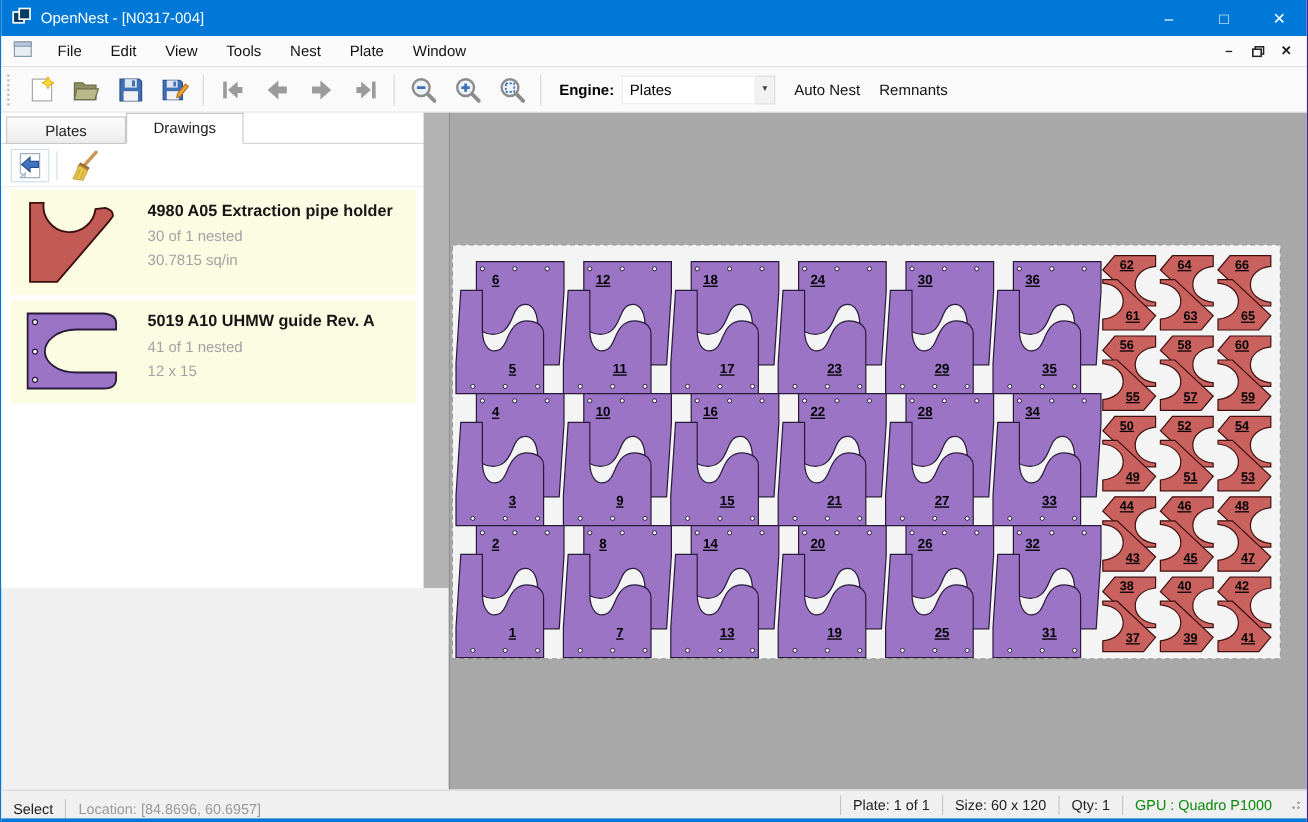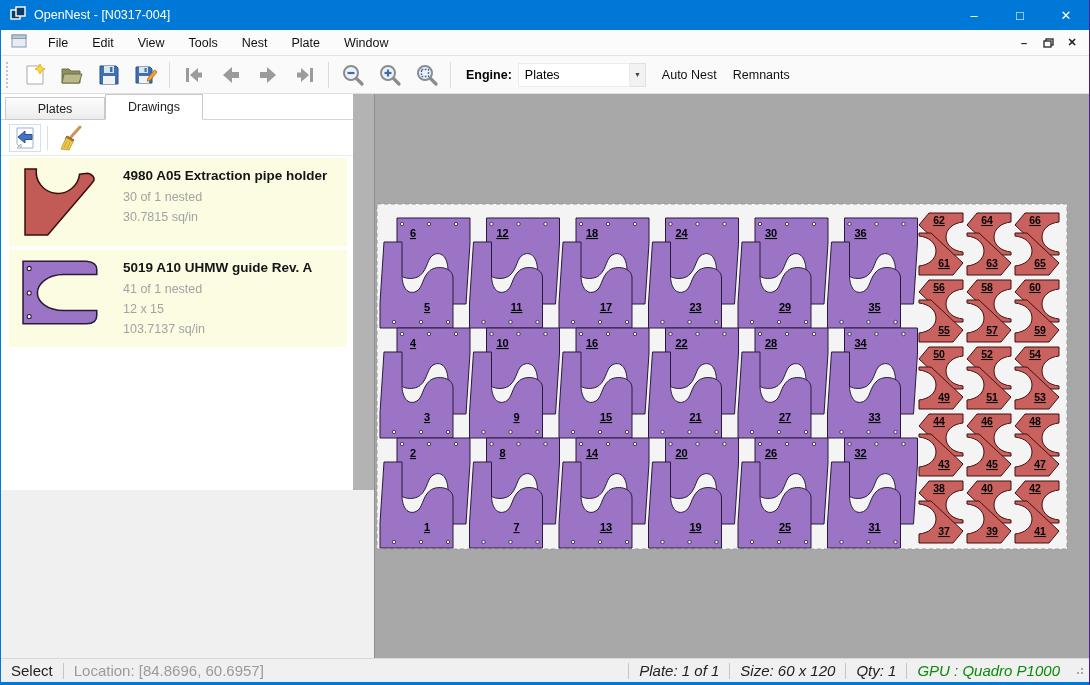--- a/index.html
+++ b/index.html
@@ -49,24 +49,24 @@
   .side-tool-btn.bordered{border:1px solid #cfe0f0;background:#fdfdfd;}
   .side-sep{width:1px;height:24px;background:#dedede;margin:0 6px;}
   
   .drawing-item{margin:2px 6px 4px 8px;background:#fcfce3;display:flex;padding:8px 6px 8px 12px;}
   .thumb{width:96px;flex:0 0 96px;display:flex;align-items:flex-start;}
   .d-info{padding-left:6px;padding-top:2px;}
   .d-title{font-size:13.5px;font-weight:bold;color:#151515;margin-bottom:4px;}
   .d-meta{font-size:12.5px;color:#a3a3a3;line-height:20px;}
   
   #statusbar{position:absolute;left:0;bottom:3px;width:100%;height:24px;background:#f0f0f0;
-             border-top:1px solid #d9d9d9;display:flex;align-items:center;font-size:15px;color:#222;}
+             border-top:1px solid #d9d9d9;display:flex;align-items:flex-end;font-size:12px;color:#222;}
   .sb-seg{padding:0 10px;display:flex;align-items:center;height:16px;}
   .sb-sep{width:1px;height:16px;background:#c6c6c6;}
-  .sb-right{margin-left:auto;display:flex;align-items:center;height:100%;font-style:italic;}
+  .sb-right{margin-left:auto;display:flex;align-items:center;height:100%;}
   .sb-loc{color:#9a9a9a;}
   .sb-gpu{color:#0a8a0a;}
   .sb-grip{width:14px;height:14px;margin:6px 3px 0 2px;
     background:radial-gradient(circle at 2px 2px,#aaa 1px,transparent 1.3px),
                radial-gradient(circle at 2px 2px,#aaa 1px,transparent 1.3px),
                radial-gradient(circle at 2px 2px,#aaa 1px,transparent 1.3px);
     background-size:5px 5px;background-position:8px 0,4px 4px,8px 4px;background-repeat:no-repeat;}
   #bottom-accent{position:absolute;left:0;bottom:0;width:100%;height:3px;background:#0078d7;}
   .nest-label{font-weight:bold;font-size:11px;fill:#000;text-decoration:underline;}
   .nest-label.small{font-size:10.5px;}
@@ -257,21 +257,20 @@
             <path d="M2,2 L64,2 Q74,3 74,10 L74,15 L42,15 C25,15 16,25 16,33 C16,41 25,50 42,50 L74,50 L74,55 Q74,63 64,63 L2,63 Z" fill="#9b74c6" stroke="#2a1a3a" stroke-width="1.5"></path>
             <circle cx="8" cy="9" r="2" fill="#fff" stroke="#2a1a3a"></circle>
             <circle cx="8" cy="33" r="2" fill="#fff" stroke="#2a1a3a"></circle>
             <circle cx="8" cy="56" r="2" fill="#fff" stroke="#2a1a3a"></circle>
           </svg>
         </span>
         <span class="d-info">
           <div class="d-title">5019 A10 UHMW guide Rev. A</div>
           <div class="d-meta">41 of 1 nested</div>
           <div class="d-meta">12 x 15</div>
-          <div class="d-meta">103.7137 sq/in</div>
         </span>
       </div>
     </div>
 
     <div id="splitter"></div>
 
     <div id="canvas">
       <svg id="nest-svg" width="717" height="564" viewBox="0 0 717 564">
           <rect x="2" y="110" width="690" height="345" fill="#f4f4f4" stroke="#9a9a9a" stroke-width="1" stroke-dasharray="4,3"></rect>
           <g transform="translate(5,123)">

